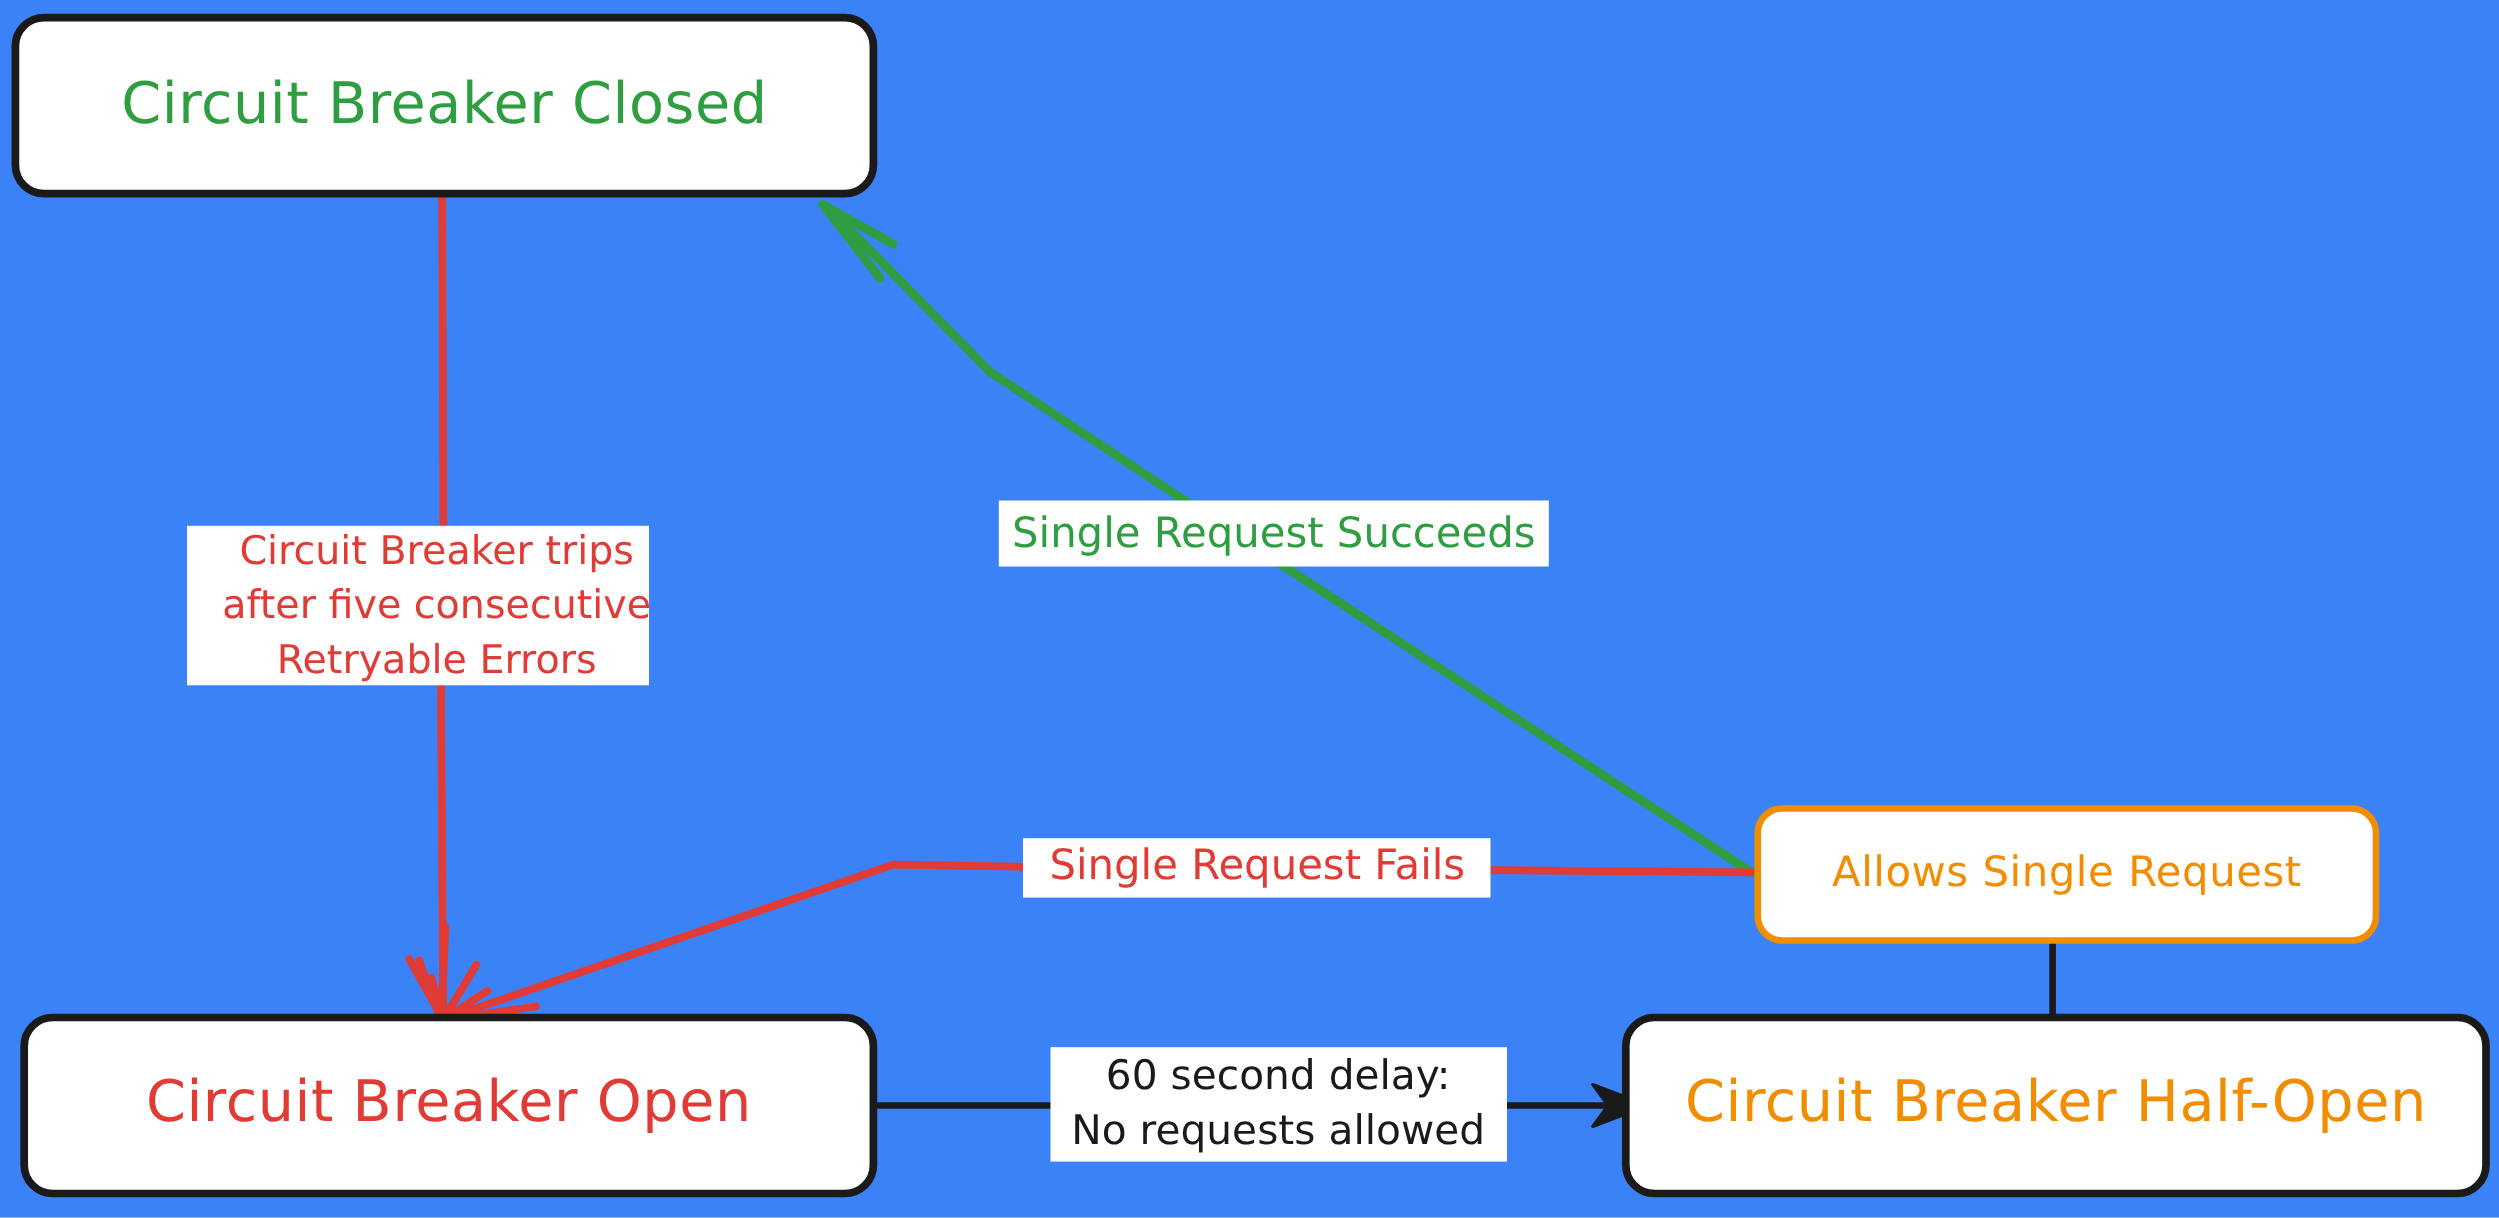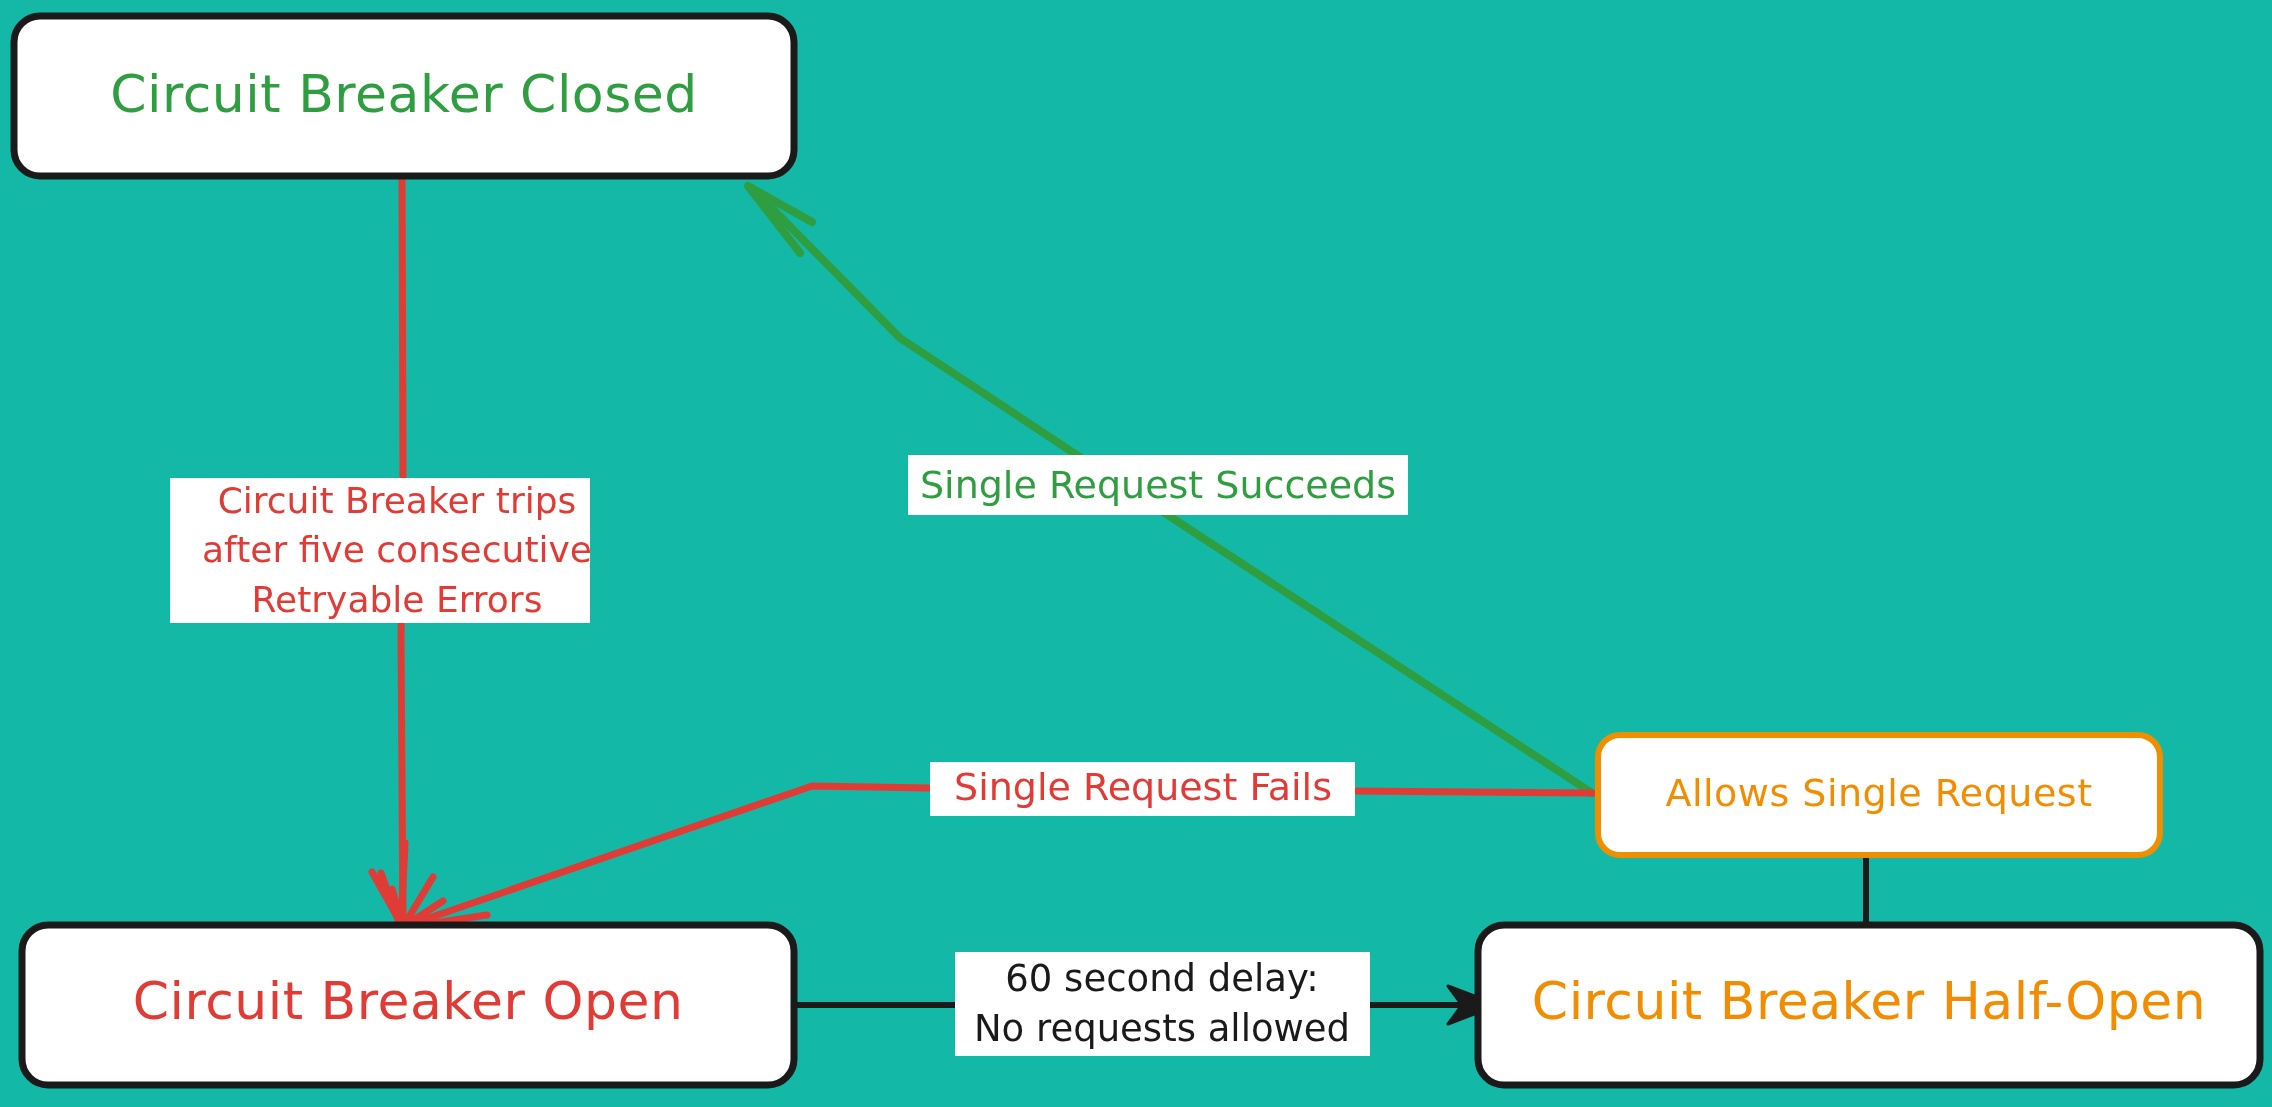--- a/index.html
+++ b/index.html
@@ -11,21 +11,21 @@
   body {
     width: 2272px;
     height: 1107px;
     overflow: hidden;
     font-family: "DejaVu Sans", sans-serif;
   }
   #diagram-root {
     position: relative;
     width: 2272px;
     height: 1107px;
-    background: #14b8a6;
+    background: #3b82f6;
     text-decoration: underline;
   }
   svg#flowchart {
     position: absolute;
     top: 0;
     left: 0;
     width: 2272px;
     height: 1107px;
     display: block;
   }

